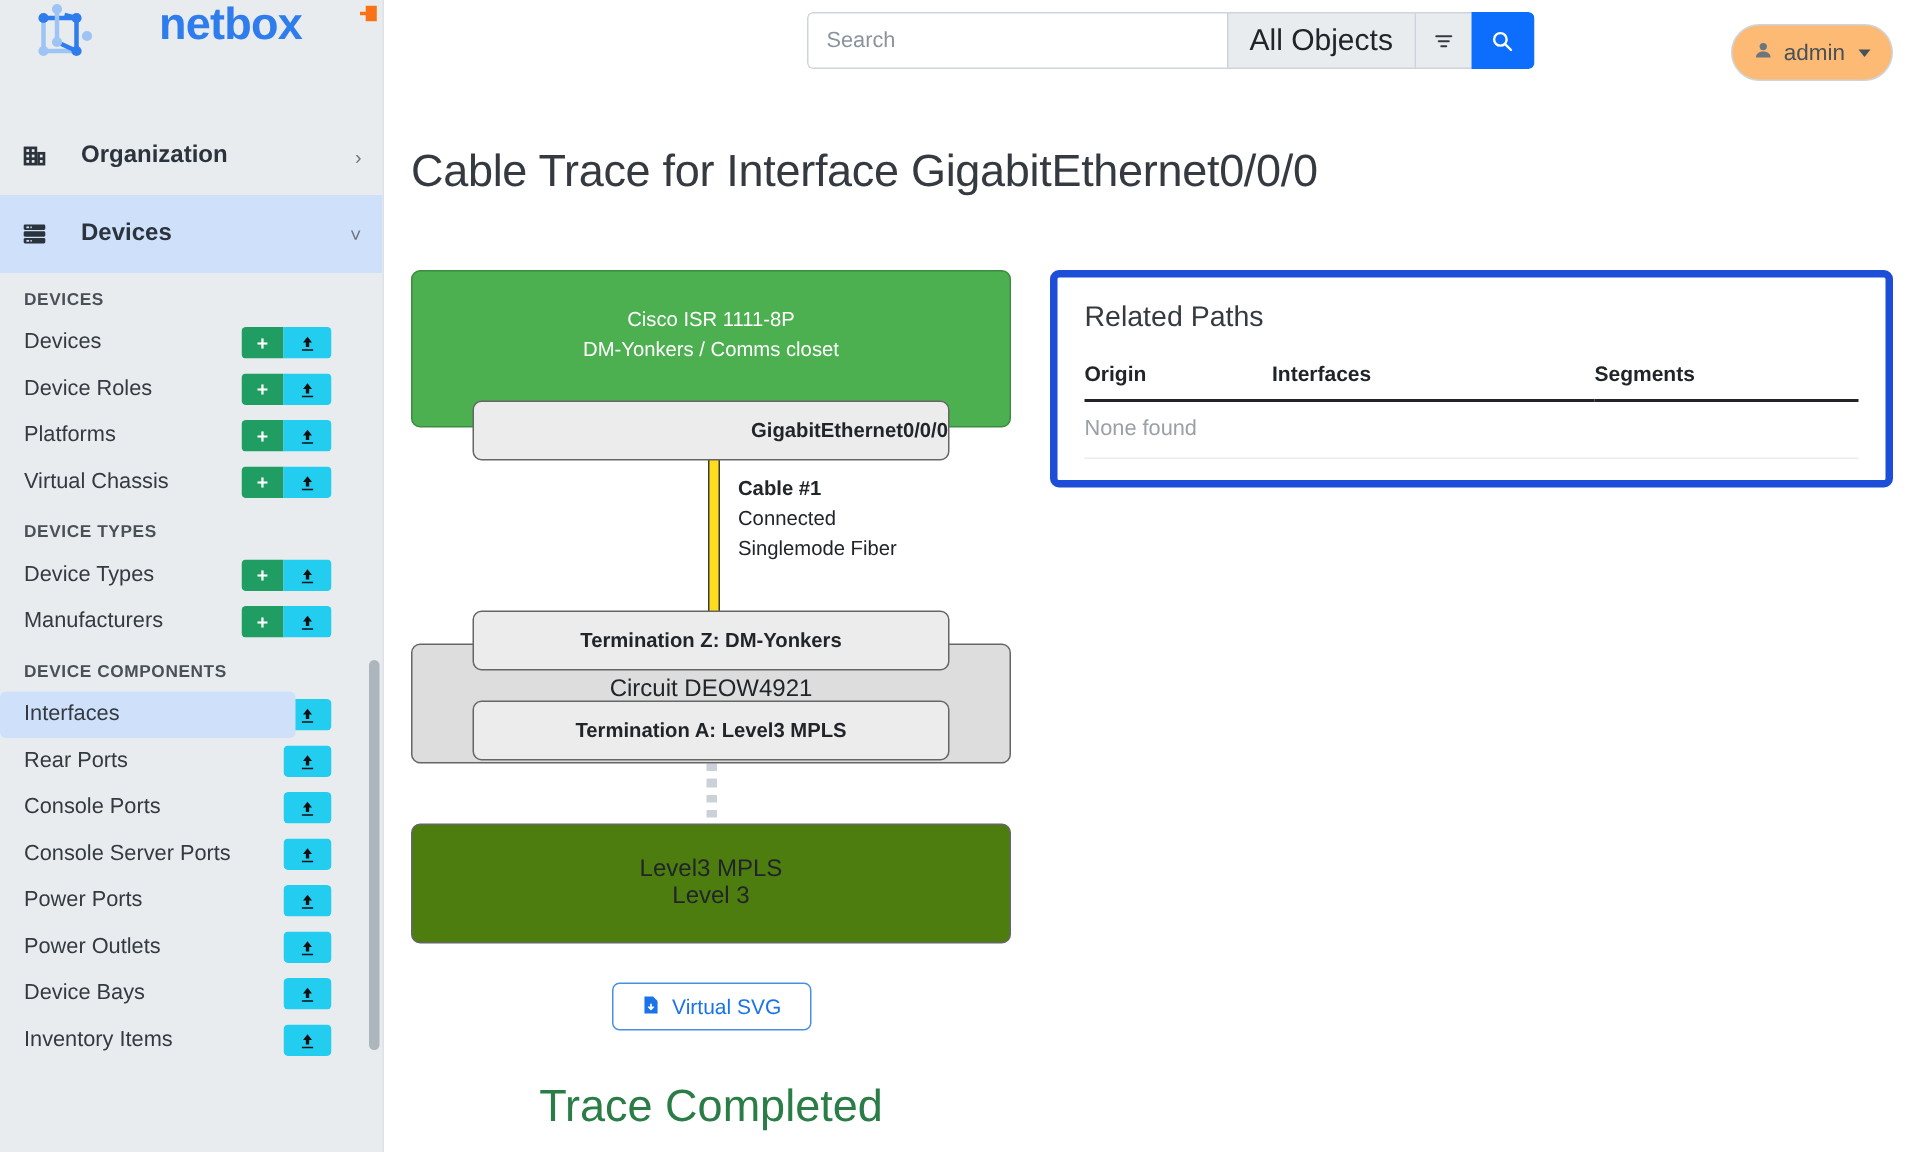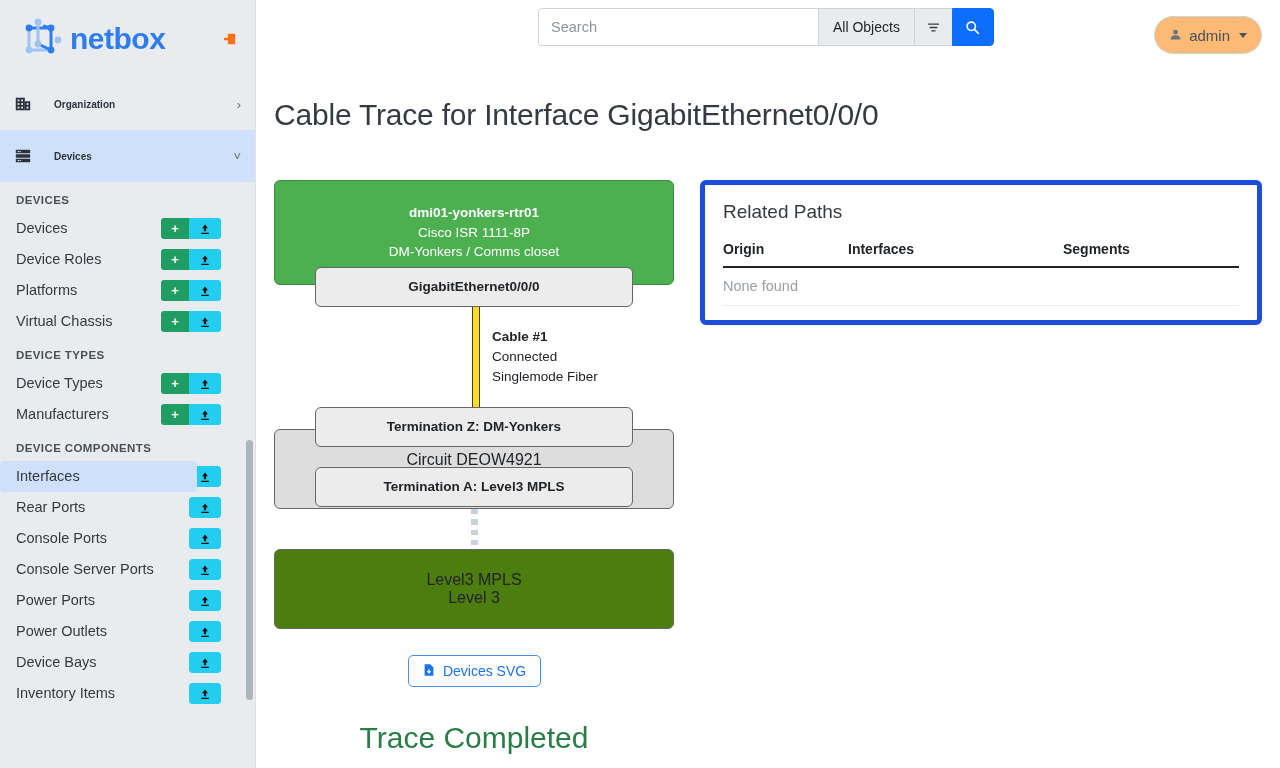--- a/index.html
+++ b/index.html
@@ -18,38 +18,39 @@
     width: 256px; height: 768px;
     background: #e9ecef;
     position: relative;
     overflow: hidden;
     flex: 0 0 256px;
     border-right: 1px solid #dee2e6;
   }
   .sidebar-scroll { height: 768px; overflow: hidden; }
   .brand {
     height: 78px;
-    display: flex; align-items: center;
+    display: flex; align-items: flex-start;
     padding: 0 16px 0 18px;
+    gap: 36px;
   }
   .logo-mark { width: 46px; height: 46px; flex: 0 0 46px; }
   .logo-text {
     font-size: 30px; font-weight: 700; color: #2f7ced;
     letter-spacing: -0.5px; margin-left: 6px;
   }
   .pin-icon { margin-left: auto; width: 18px; height: 18px; }
 
   .nav-group {
     display: flex; align-items: center;
     height: 52px; padding: 0 14px 0 14px;
     cursor: pointer;
   }
   .nav-group .gicon { width: 24px; flex: 0 0 24px; display:flex; align-items:center; }
   .nav-group .glabel {
-    font-size: 10px; font-weight: 700; color: #2b333c;
+    font-size: 16px; font-weight: 700; color: #2b333c;
     margin-left: 16px;
   }
   .nav-group .chev { margin-left: auto; color: #6c757d; font-size: 13px; line-height: 1; }
   .nav-group.active { background: #cfe0fb; }
 
   .nav-section-title {
     font-size: 11.5px; font-weight: 700; letter-spacing: .4px;
     color: #495057; padding: 12px 0 7px 16px; text-transform: uppercase;
   }
   .nav-item {
@@ -99,21 +100,21 @@
     width: 280px; height: 38px; border: 1px solid #ced4da;
     border-right: none; border-radius: 4px 0 0 4px;
     padding: 0 12px; font-size: 14.5px; color: #343a40;
     background: #fff; outline: none;
     font-family: "Liberation Sans", sans-serif;
   }
   .search-input::placeholder { color: #8b949e; }
   .search-scope {
     display: flex; align-items: center; padding: 0 14px;
     background: #e9ecef; border: 1px solid #ced4da; border-right: none;
-    font-size: 14px; color: #212529; white-space: nowrap;
+    font-size: 20px; color: #212529; white-space: nowrap;
   }
   .search-filter {
     display: flex; align-items: center; justify-content: center;
     width: 38px; background: #e9ecef; border: 1px solid #ced4da; border-right: none;
   }
   .search-go {
     width: 42px; background: #0d6efd; border: 1px solid #0d6efd;
     border-radius: 0 4px 4px 0;
     display: flex; align-items: center; justify-content: center;
   }
@@ -150,28 +151,28 @@
   }
   .device-node .n-title { color: #fff; }
   .device-node .n-sub { color: #fff; }
   .term-node {
     background: #ececec; border-color: #666;
     height: 40px; width: 318px; margin: 0 auto;
     display: flex; align-items: center; justify-content: center;
     position: relative; z-index: 3;
   }
   .term-node .n-title { font-size: 13.5px; font-weight: 700; }
-  .iface-node { margin-top: -18px; }
+  .iface-node { margin-top: -18px; justify-content: flex-end; }
   .cable-row { display: flex; position: relative; height: 100px; }
   .cable-line {
     position: absolute; left: 198px; top: -2px; width: 8px; height: 104px;
     background: #ffdd1c; border-left: 1px solid #3a3a3a; border-right: 1px solid #3a3a3a;
   }
   .cable-text {
-    position: absolute; left: 218px; top: 20px;
+    position: absolute; left: 218px; top: 9px;
     font-size: 13.5px; line-height: 20px; color: #212529; text-align: left;
   }
   .cable-text .ct-title { font-weight: 700; }
   .circuit-stack { position: relative; }
   .circuit-node {
     background: #ddd; border: 1px solid #666; border-radius: 6px;
     height: 80px; position: absolute; left: 0; right: 0; top: 22px;
     display: flex; flex-direction: column; align-items: center; justify-content: center;
     z-index: 1;
   }
@@ -494,21 +495,20 @@
       </div>
     </div>
 
     <h1 class="page-title">Cable Trace for Interface GigabitEthernet0/0/0</h1>
 
     <div class="content">
 
       <div class="trace">
 
         <div class="node device-node">
-          <div class="n-title">dmi01-yonkers-rtr01</div>
           <div class="n-sub">Cisco ISR 1111-8P</div>
           <div class="n-sub">DM-Yonkers / Comms closet</div>
         </div>
 
         <div class="node term-node iface-node">
           <div class="n-title">GigabitEthernet0/0/0</div>
         </div>
 
         <div class="cable-row">
           <div class="cable-line"></div>
@@ -544,21 +544,21 @@
           <div class="n-sub">Level 3</div>
         </div>
 
         <div class="dl-btn">
           <span>
             <svg viewBox="0 0 16 16" width="14" height="14">
               <path d="M3 1.5 H9.5 L13 5 V14.5 H3 Z" fill="#1a73e8"></path>
               <path d="M8 7 V11 M6 9.2 L8 11.3 L10 9.2" stroke="#fff" stroke-width="1.3" fill="none"></path>
             </svg>
           </span>
-          <span>Devices SVG</span>
+          <span>Virtual SVG</span>
         </div>
 
         <div class="trace-done">Trace Completed</div>
       </div>
 
       <div class="card">
         <div class="card-title">Related Paths</div>
         <table class="paths">
           <thead>
             <tr>

